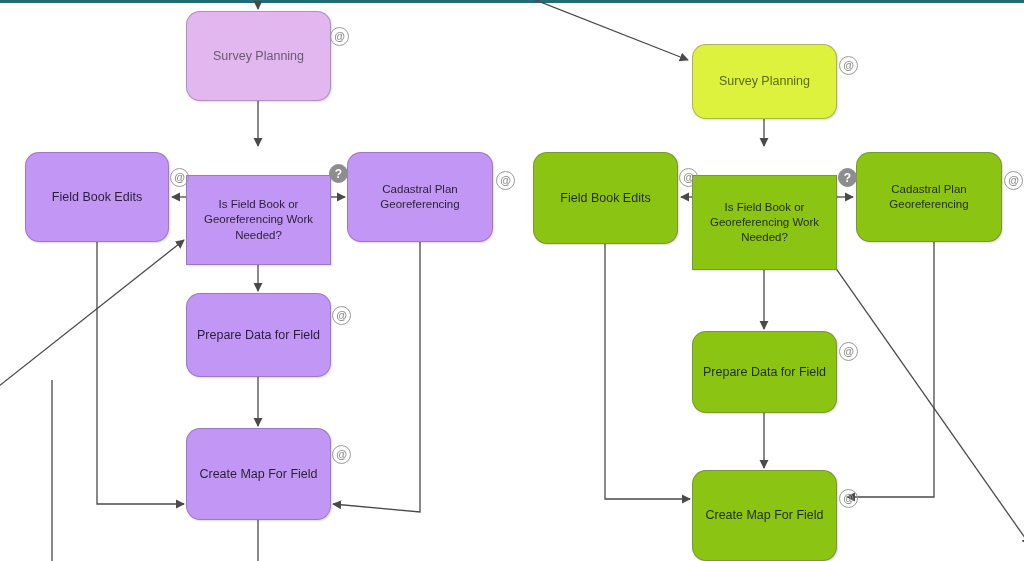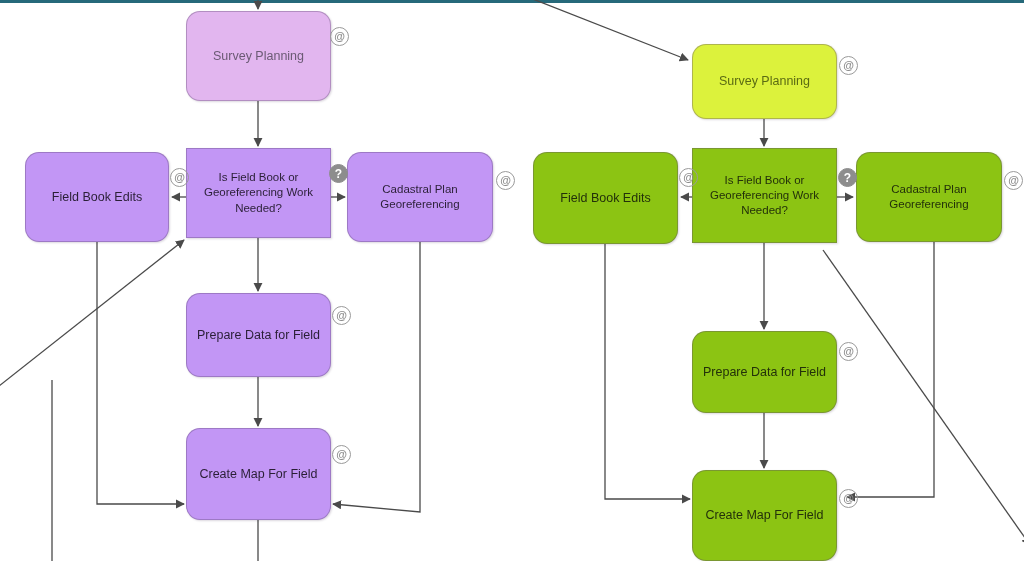--- a/index.html
+++ b/index.html
@@ -45,21 +45,21 @@
     color: #2b2136;
     border: 1px solid rgba(90,70,110,.35);
     box-shadow: 1px 1px 2px rgba(60,40,80,.18);
     padding: 4px 0;
   }
   .node .label {
     display: block;
     width: 100%;
   }
   .rounded { border-radius: 14px; }
-  .square  { border-radius: 0; }
+  .square  { border-radius: 0; margin-top: 27px; }
 
   .fill-lilac  { background: #e2b6ef; color: #6b5a74; }
   .fill-purple { background: #c296f5; color: #2a1f36; }
   .fill-lime   { background: #dcf23c; color: #5b6b13; }
   .fill-green  { background: #8cc413; color: #23310a; }
 
   .badge {
     position: absolute;
     width: 17px;
     height: 17px;

